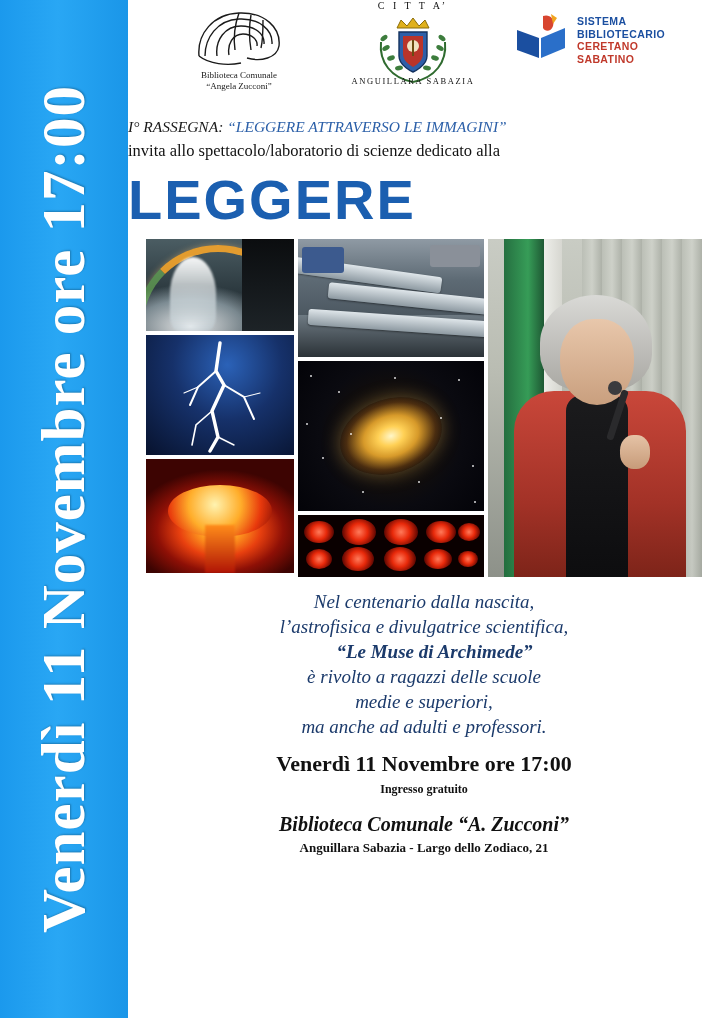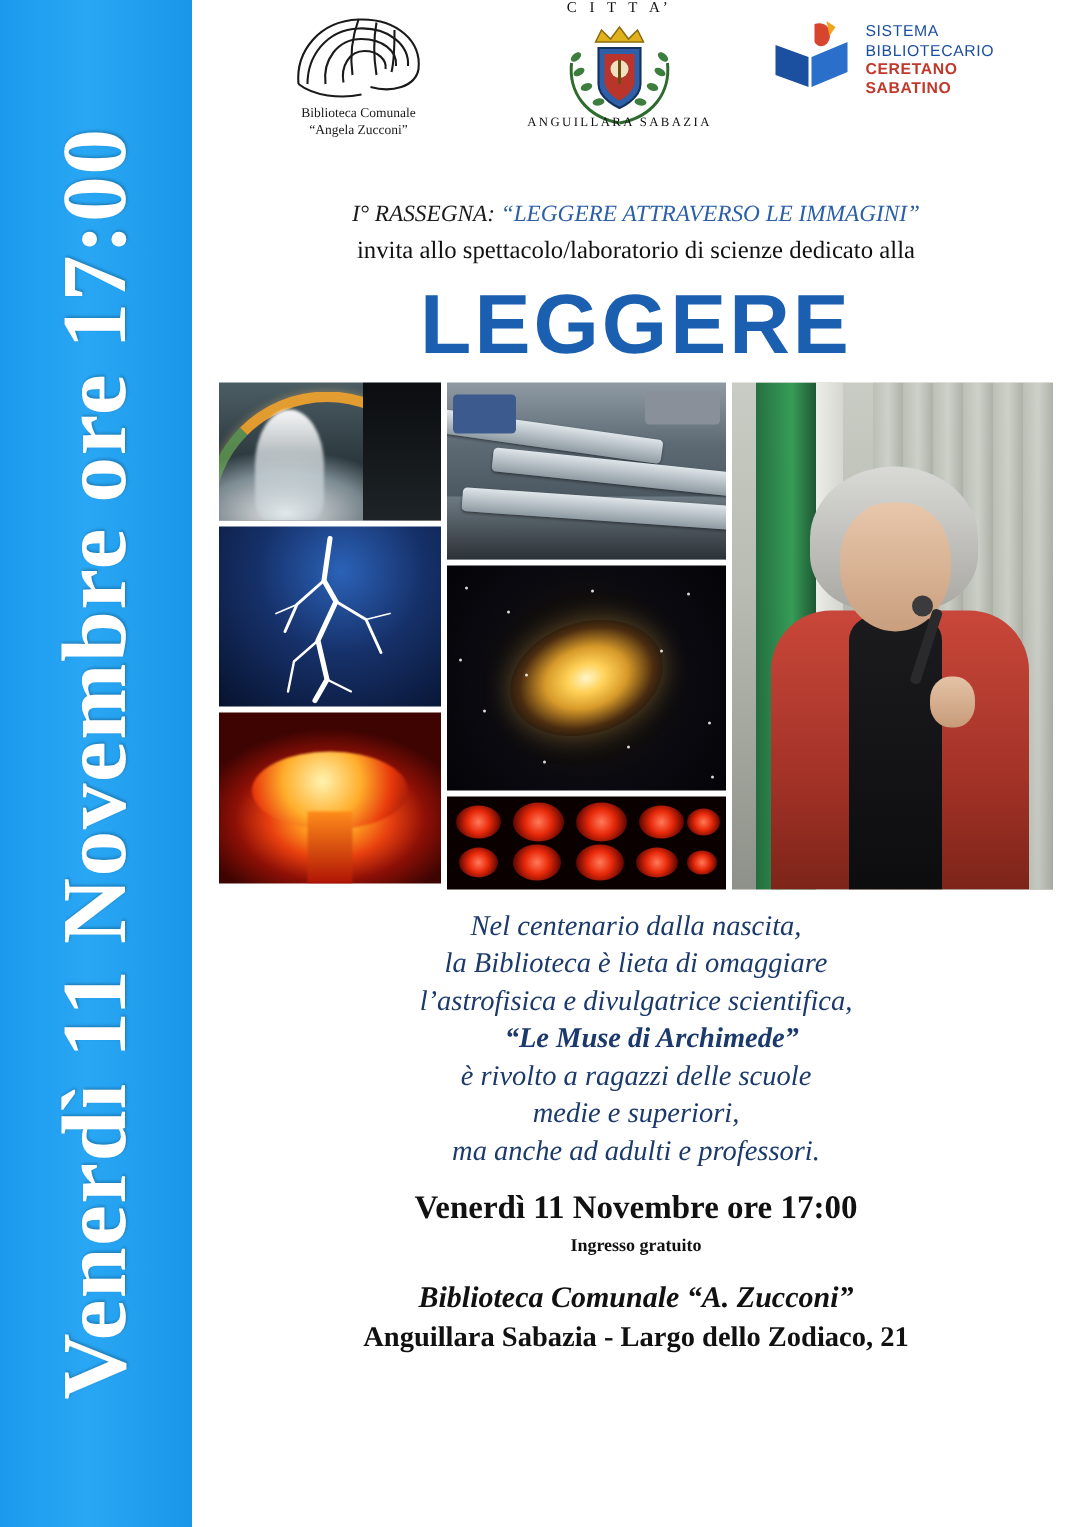--- a/index.html
+++ b/index.html
@@ -111,27 +111,27 @@
     align-items: flex-start;
     gap: 8px;
   }
   .sbcs-text {
     font-family: "Liberation Sans", sans-serif;
     font-size: 10.5px;
     line-height: 12.5px;
     letter-spacing: 0.4px;
     padding-top: 3px;
   }
-  .sbcs-text .l1, .sbcs-text .l2 { color: #1b4fa0; font-weight: normal; }
+  .sbcs-text .l1, .sbcs-text .l2 { color: #1b4fa0; font-weight: bold; }
   .sbcs-text .l3, .sbcs-text .l4 { color: #c0392b; font-weight: bold; }
 
   
   .head-block {
-    text-align: center;
-    margin-top: 22px;
+    text-align: left;
+    margin-top: 6px;
   }
   .rassegna {
     font-family: "Liberation Serif", serif;
     font-style: italic;
     font-size: 15.5px;
     color: #1a1a1a;
   }
   .rassegna .quote { color: #2b5fa8; font-style: italic; }
   .line-biblio {
     margin-top: 6px;
@@ -373,21 +373,21 @@
     font-weight: bold;
     font-style: italic;
     font-size: 20px;
     color: #111;
   }
   .addr {
     text-align: center;
     margin-top: 4px;
     font-family: "Liberation Serif", serif;
     font-weight: bold;
-    font-size: 19px;
+    font-size: 13px;
     color: #111;
   }
 </style>
 </head>
 <body>
 
 <div class="poster">
 
   <div class="side-band">
     <div class="side-band-text">Venerdì 11 Novembre ore 17:00</div>
@@ -548,21 +548,20 @@
           <div class="p-face"></div>
           <div class="p-mic-stick"></div>
           <div class="p-mic-head"></div>
           <div class="p-hand"></div>
         </div>
       </div>
     </div>
 
     <div class="body-text">
       <span class="tl">Nel centenario dalla nascita,</span>
-      <span class="tl">la Biblioteca è lieta di omaggiare</span>
       <span class="tl">l’astrofisica e divulgatrice scientifica,</span>
       <span class="tl muse">“Le Muse di Archimede”</span>
       <span class="tl">è rivolto a ragazzi delle scuole</span>
       <span class="tl">medie e superiori,</span>
       <span class="tl">ma anche ad adulti e professori.</span>
     </div>
 
     <div class="when">Venerdì 11 Novembre ore 17:00</div>
     <div class="free">Ingresso gratuito</div>
     <div class="venue">Biblioteca Comunale “A. Zucconi”</div>

